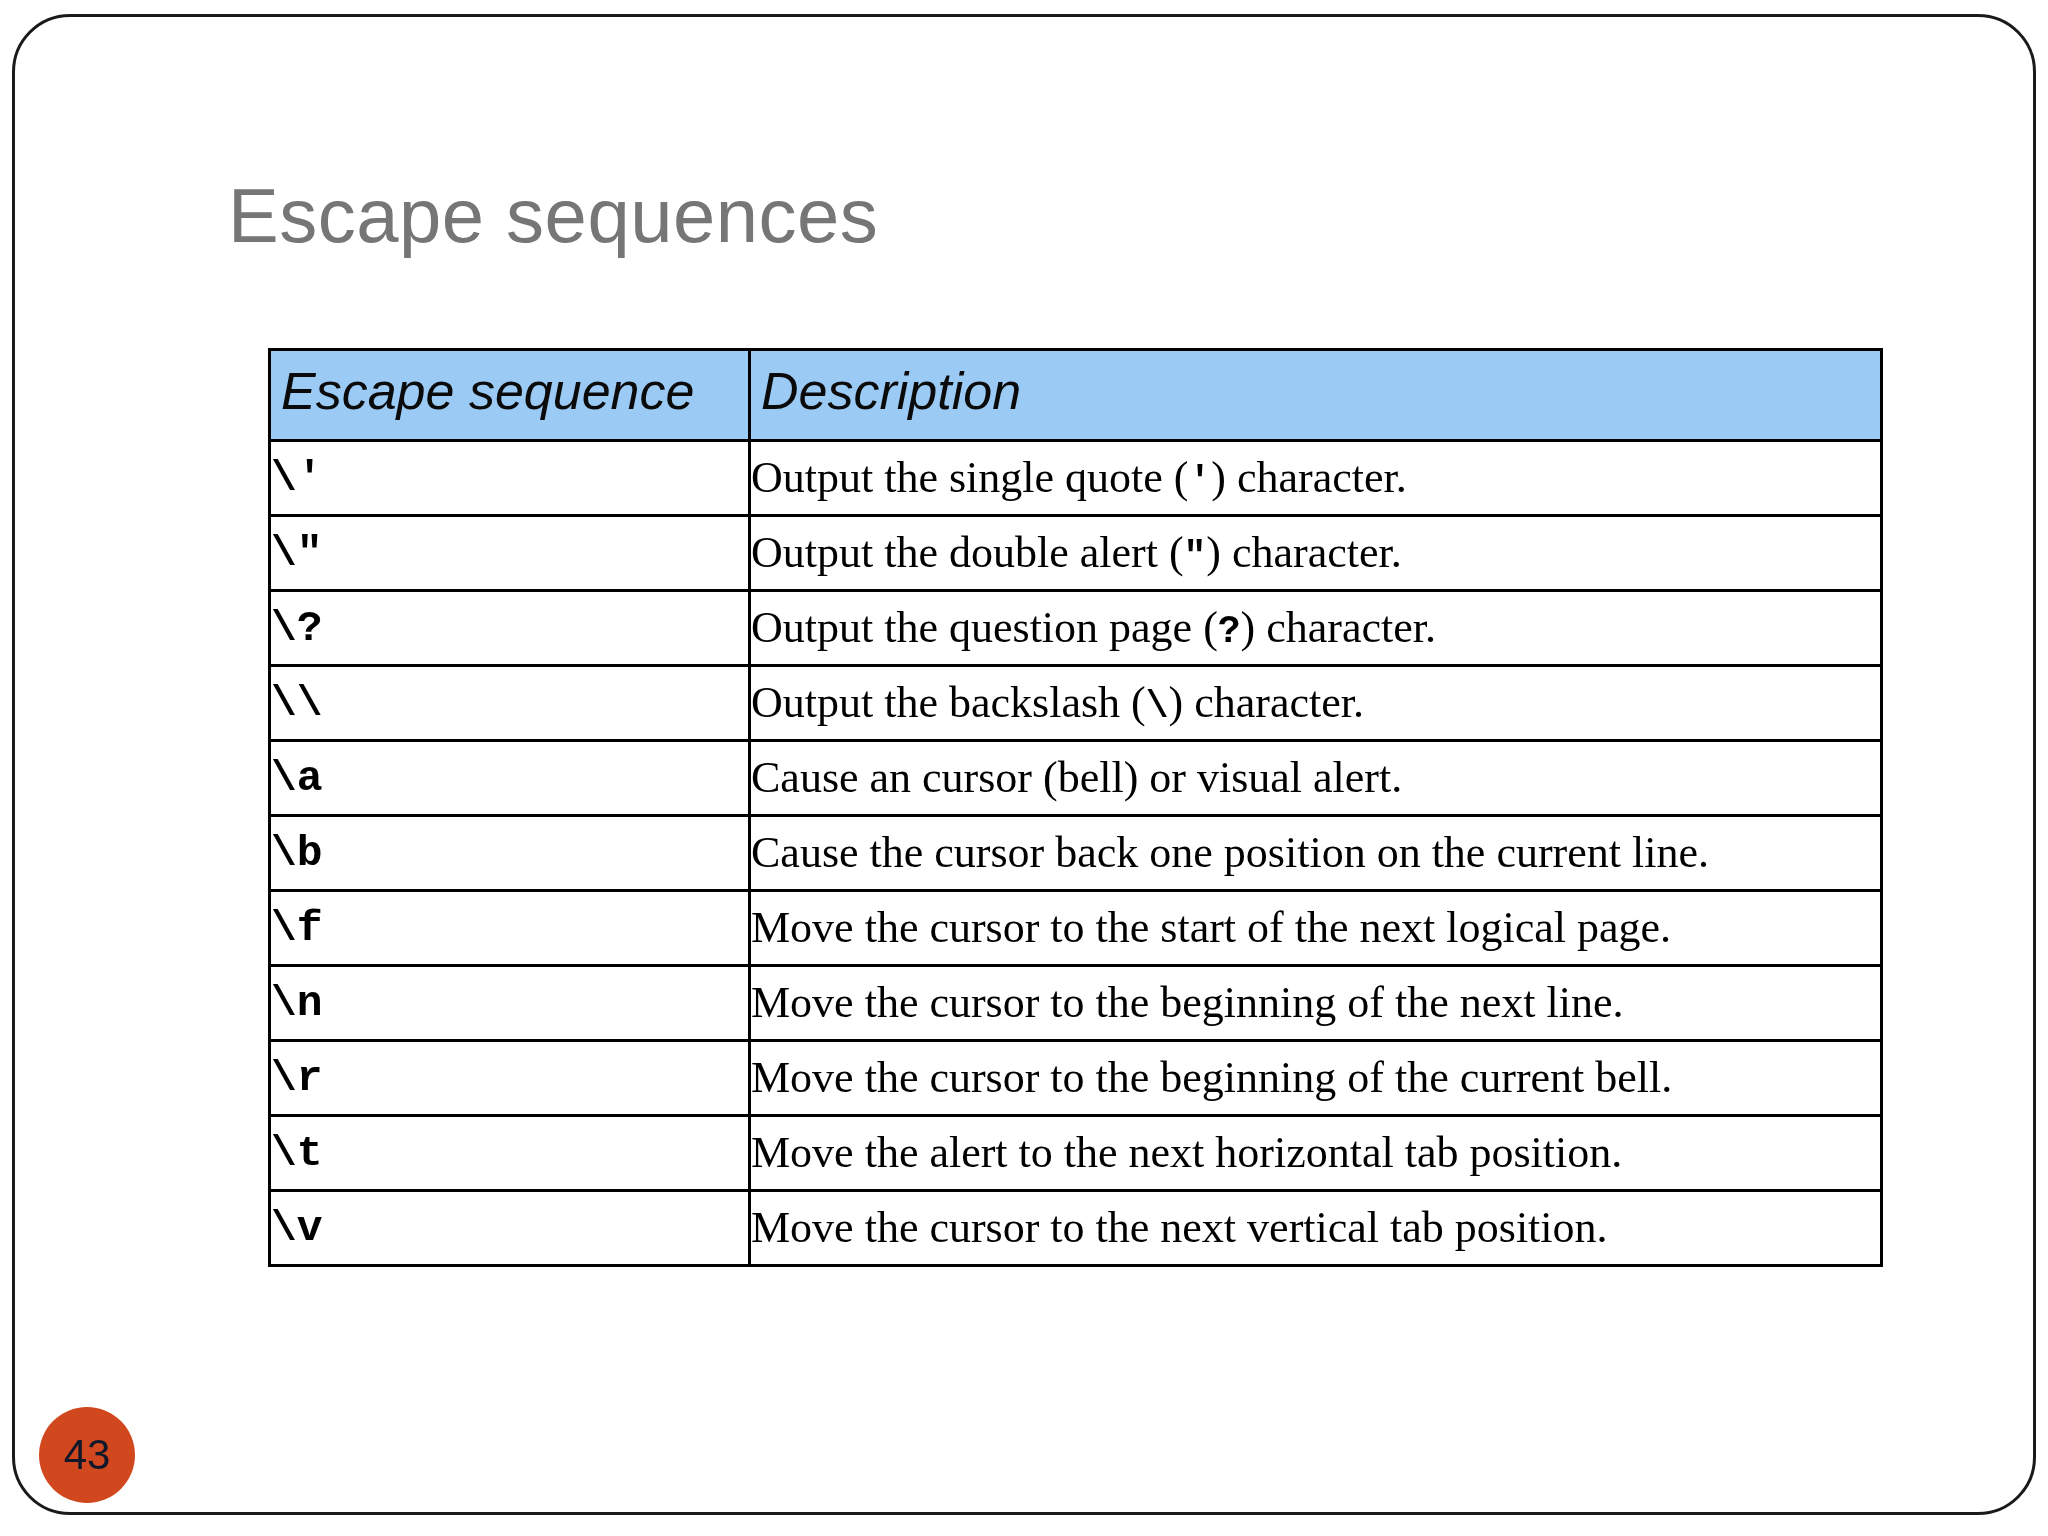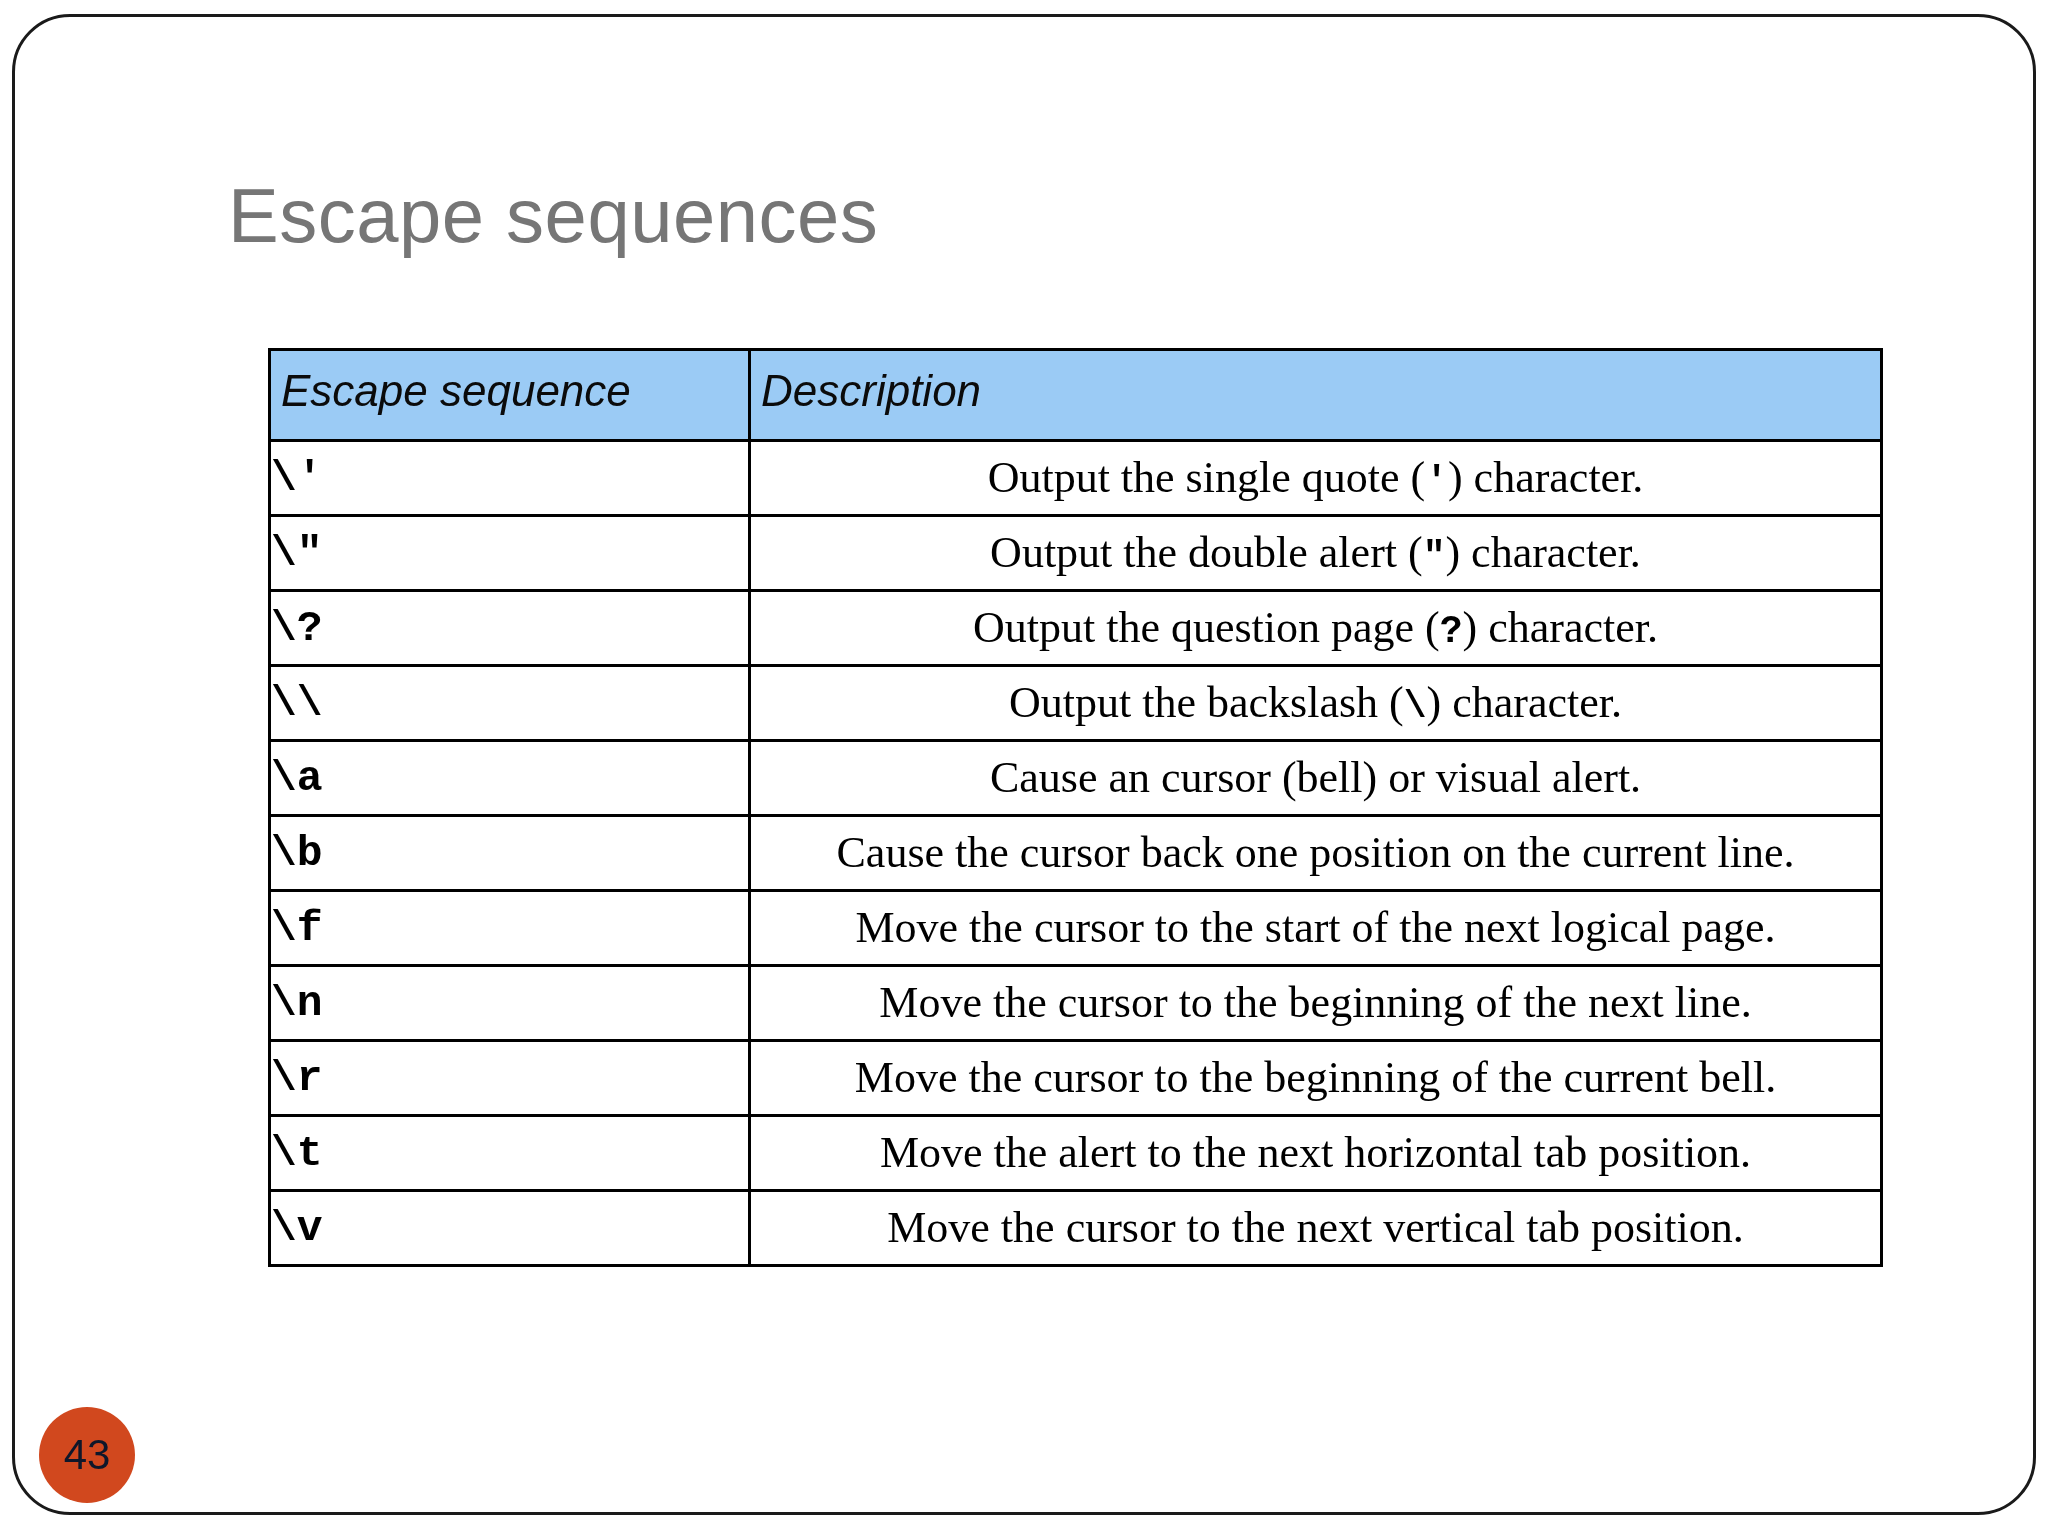--- a/index.html
+++ b/index.html
@@ -61,21 +61,21 @@
     padding: 0;
     vertical-align: middle;
   }
   table.esc-table thead th {
     background: #9BCBF5;
     height: 88px;
     text-align: left;
     font-family: "Liberation Sans", sans-serif;
     font-style: italic;
     font-weight: 400;
-    font-size: 44px;
+    font-size: 52px;
     color: #0b0b0b;
     padding: 0 0 0 10px;
     line-height: 1.0;
   }
   table.esc-table thead th .hdr-inner {
     display: block;
     margin-top: -8px;
   }
   table.esc-table tbody tr { height: 72px; }
   table.esc-table tbody td {
@@ -91,21 +91,20 @@
     letter-spacing: 0px;
     white-space: pre;
   }
   td.desc-cell {
     font-family: "Liberation Serif", serif;
     font-size: 44px;
     color: #000000;
     padding: 0 0 0 12px;
     white-space: nowrap;
     line-height: 1.0;
-    text-align: center;
   }
   td.desc-cell .mono {
     font-family: "Liberation Mono", "DejaVu Sans Mono", monospace;
     font-weight: bold;
     font-size: 38px;
   }
   
   #page-badge {
     position: absolute;
     left: 39px;

